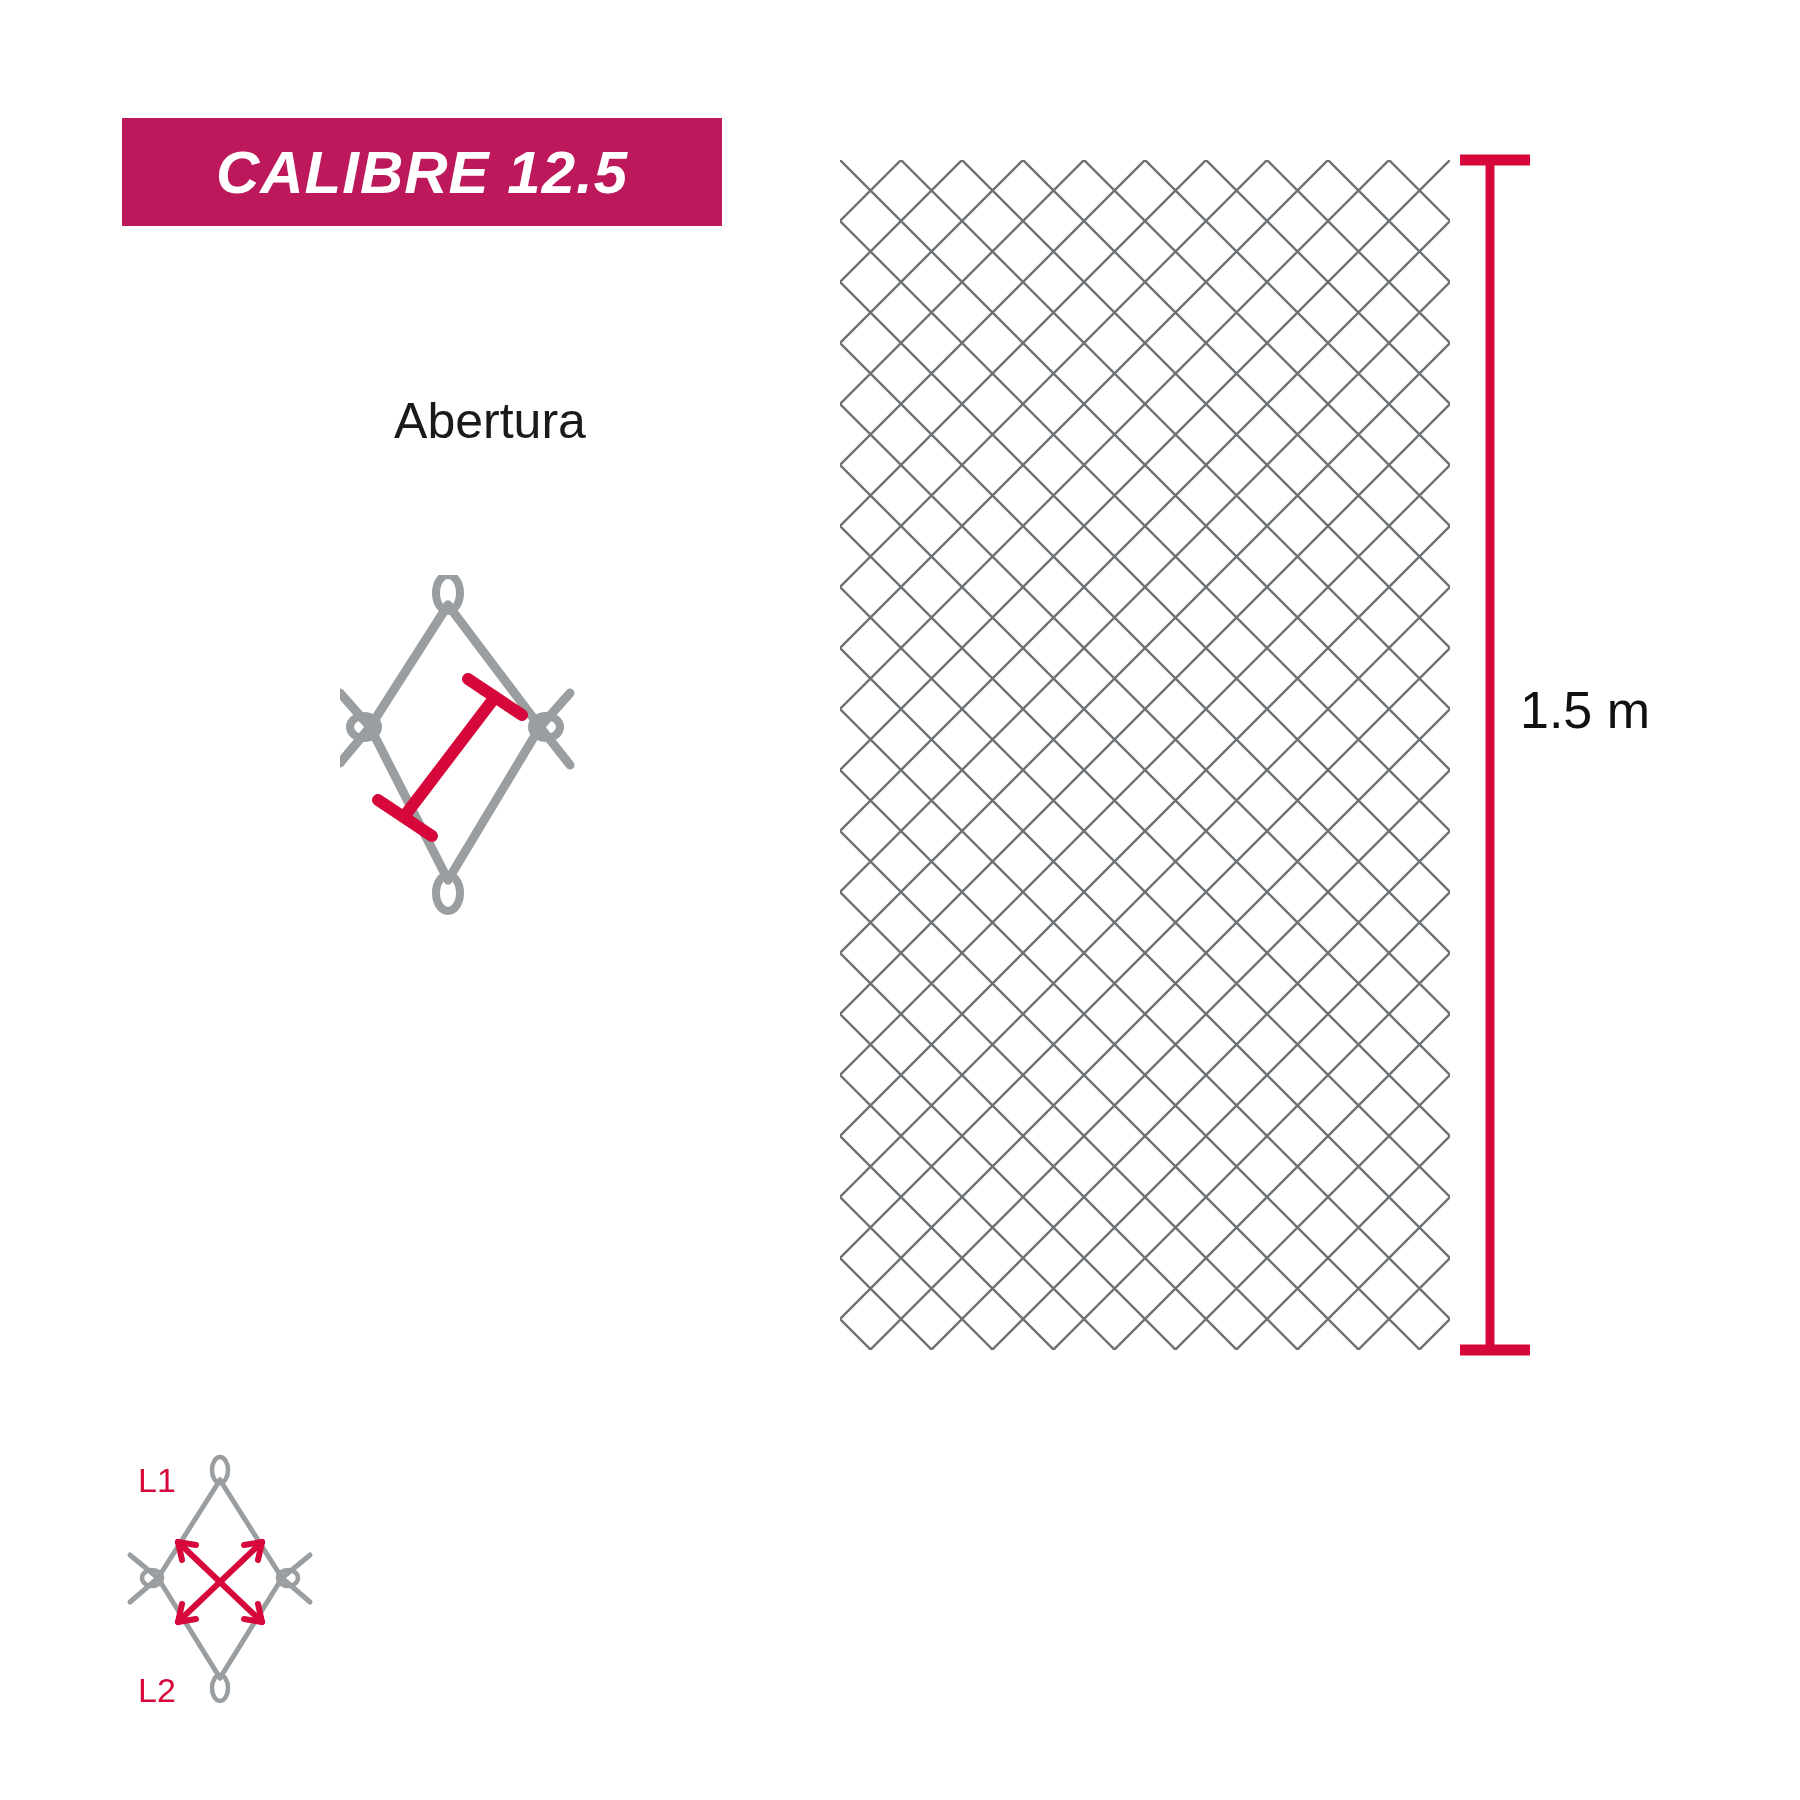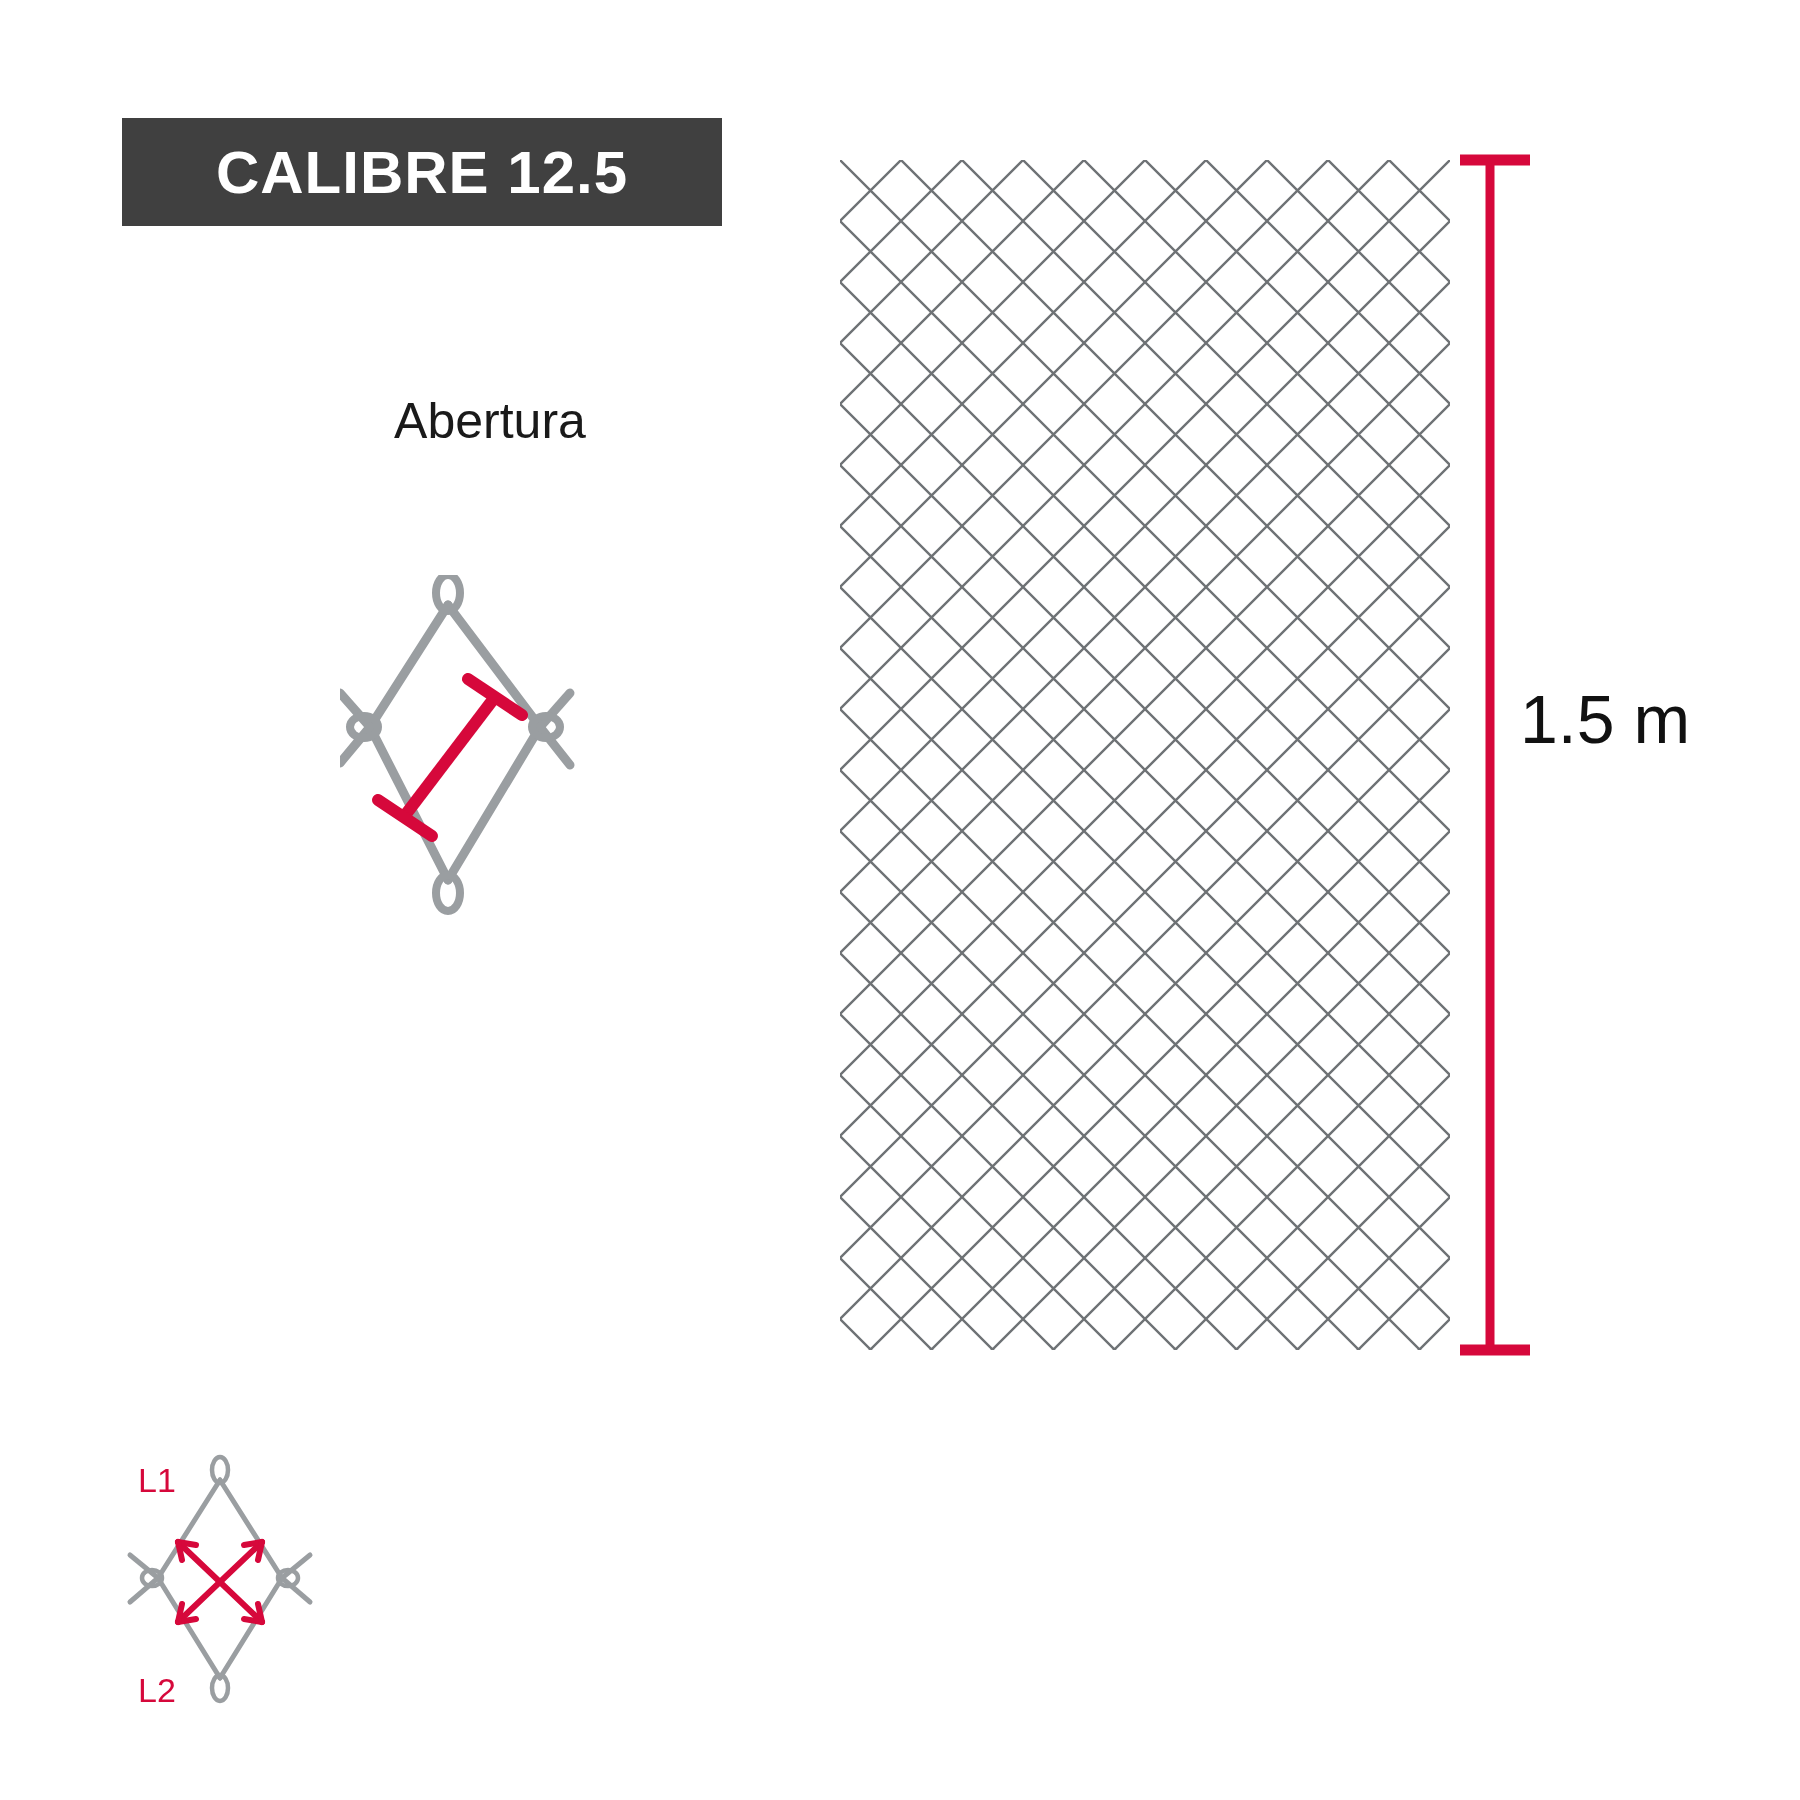--- a/index.html
+++ b/index.html
@@ -15,24 +15,25 @@
     overflow: hidden;
   }
 
   
   #calibre-badge {
     position: absolute;
     left: 122px;
     top: 118px;
     width: 600px;
     height: 108px;
-    background: #404040;
+    background: #be185d;
     display: flex;
     align-items: center;
     justify-content: center;
+    font-style: italic;
   }
   #calibre-badge .label {
     color: #ffffff;
     font-size: 60px;
     font-weight: bold;
     letter-spacing: 1px;
     font-family: "Liberation Sans", sans-serif;
   }
 
   
@@ -79,21 +80,21 @@
     position: absolute;
     left: 1455px;
     top: 150px;
     width: 120px;
     height: 1210px;
   }
   #height-label {
     position: absolute;
     left: 1520px;
     top: 680px;
-    font-size: 68px;
+    font-size: 52px;
     color: #111111;
     font-family: "Liberation Sans", sans-serif;
     white-space: nowrap;
   }
 
   
   #footer {
     position: absolute;
     left: 120px;
     top: 1450px;

